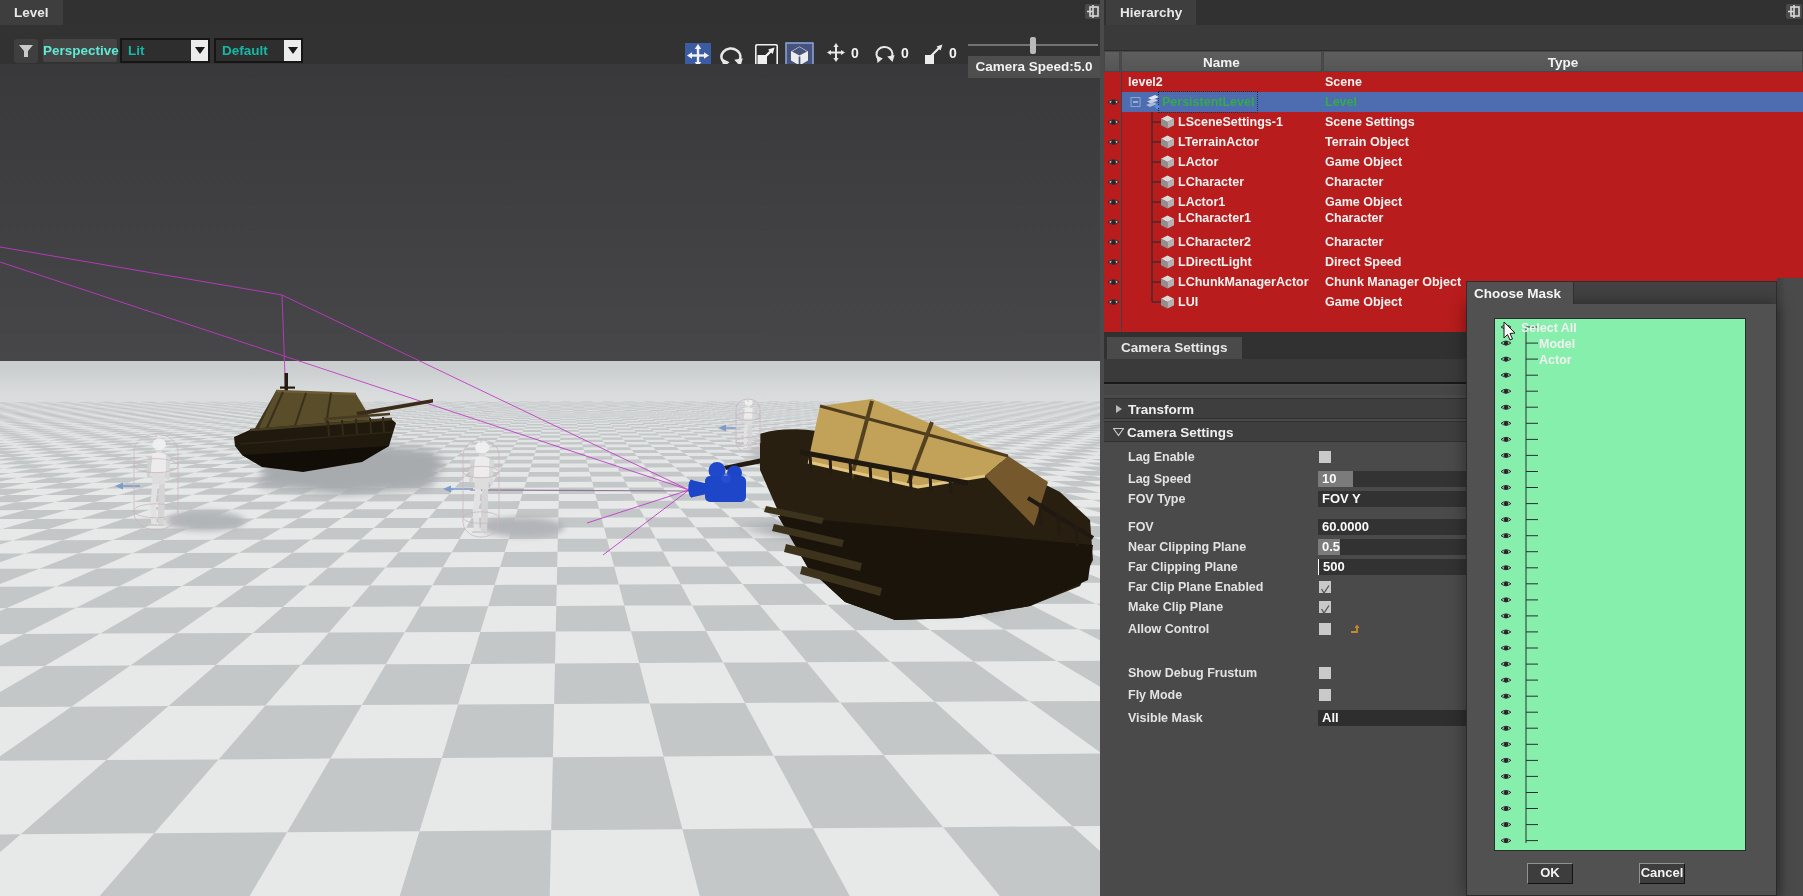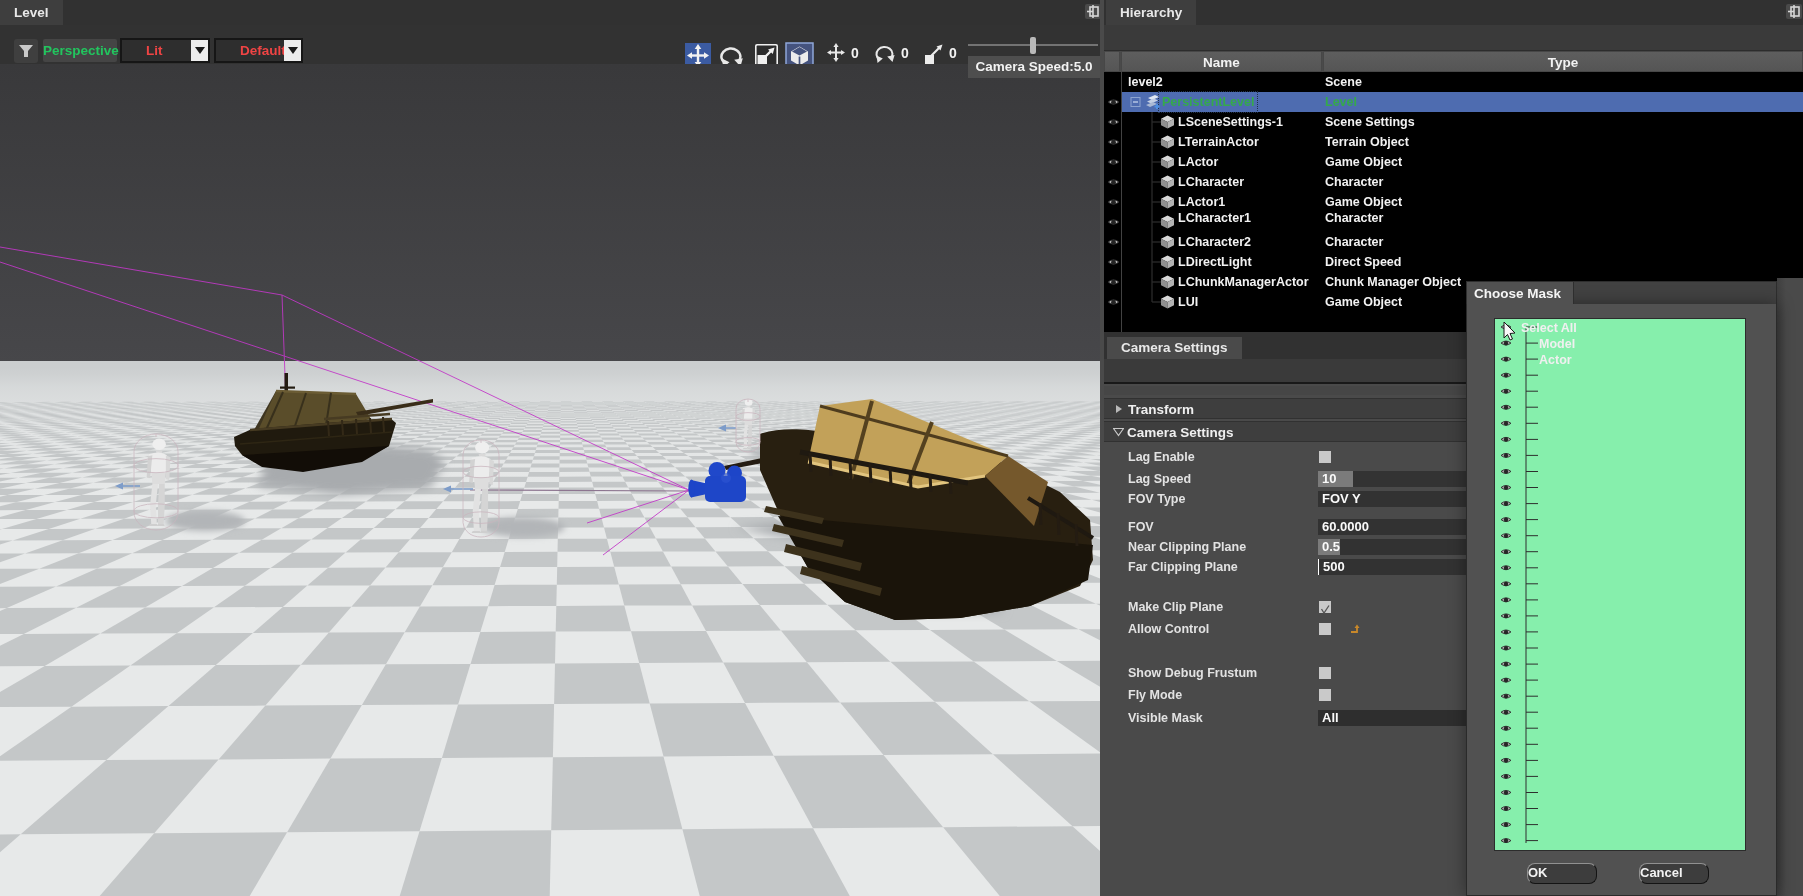--- a/index.html
+++ b/index.html
@@ -14,38 +14,38 @@
 #vp-scene{position:absolute;left:0;top:64px;width:1100px;height:832px;overflow:hidden;background:#cbcdce;}
 #sky{position:absolute;left:0;top:0;width:1100px;height:301px;
   background:linear-gradient(#39393b,#47474a);}
 #groundwrap{position:absolute;left:0;top:301px;width:1100px;height:531px;background:#e7e9e9;}
 #horizonfade{position:absolute;left:0;top:297px;width:1100px;height:150px;
   background:linear-gradient(to bottom,rgba(203,206,207,1) 0px,rgba(203,206,207,1) 6px,
    rgba(203,206,207,0.9) 13px,rgba(203,206,207,0.6) 26px,rgba(203,206,207,0.38) 46px,
    rgba(203,206,207,0.18) 72px,rgba(203,206,207,0) 135px);}
 #scene-svg{position:absolute;left:0;top:0;width:1100px;height:832px;}
 
-.tbtn{position:absolute;border-radius:2px;background:#454545;color:#22c55e;
+.tbtn{position:absolute;border-radius:2px;background:#454545;color:#5eead4;
   font-size:13.5px;font-weight:bold;text-align:center;}
 .combo{position:absolute;top:38px;height:25px;background:#2e2e2e;border:2px solid #161616;
-  color:#ef4444;font-size:13.5px;font-weight:bold;line-height:21px;padding-left:24px;}
+  color:#14b8a6;font-size:13.5px;font-weight:bold;line-height:21px;padding-left:6px;}
 .combo .arr{position:absolute;right:0;top:0;width:17px;height:21px;background:#ececec;}
 .combo .arr:after{content:"";position:absolute;left:3.5px;top:7px;border:5px solid transparent;
   border-top:7px solid #191919;}
 #camspeed{position:absolute;left:968px;top:56px;width:132px;height:22px;background:#4e4e4e;
   color:#f2f2f2;font-size:13.5px;font-weight:bold;line-height:22px;text-align:center;z-index:5;}
 
 #rp{position:absolute;left:1100px;top:0;width:703px;height:896px;background:#4a4a4a;}
 #h-tabbar{position:absolute;left:4px;top:0;width:699px;height:25px;background:#313131;}
 #h-strip{position:absolute;left:4px;top:25px;width:699px;height:26px;background:#3a3a3a;
   border-bottom:1px solid #2c2c2c;}
 .hcell{position:absolute;top:51px;height:21px;background:linear-gradient(#5e5e5e,#555555);
   color:#f2f2f2;font-weight:bold;font-size:13.5px;text-align:center;line-height:21px;
   border:1px solid #474747;}
-#h-rows{position:absolute;left:4px;top:72px;width:699px;height:260px;background:#000000;}
+#h-rows{position:absolute;left:4px;top:72px;width:699px;height:260px;background:#b91c1c;}
 .hrow{position:absolute;left:0;width:699px;height:20px;color:#f2f2f2;font-size:12.5px;
   font-weight:bold;line-height:20px;}
 .hrow .nm{position:absolute;left:74px;top:0;}
 .hrow .ty{position:absolute;left:221px;top:0;}
 #h-gutter{position:absolute;left:4px;top:72px;width:18px;height:260px;
   border-right:1px solid #424242;}
 
 #cs-tabbar{position:absolute;left:4px;top:332px;width:699px;height:27px;background:#313131;}
 #cs-strip{position:absolute;left:4px;top:359px;width:699px;height:25px;background:#3a3a3a;
   border-bottom:2px solid #191919;}
@@ -67,24 +67,24 @@
   background:linear-gradient(to right,#3f3f3f,#4a4a4a 9px,#4a4a4a);}
 #dlg-tab{position:absolute;left:0;top:0;width:108px;height:23px;background:#515151;
   color:#f5f5f5;font-size:13.5px;font-weight:bold;line-height:23px;padding-left:7px;
   border:1px solid #2e2e2e;border-bottom:none;}
 #dlg-head{position:absolute;left:108px;top:0;width:203px;height:23px;background:#424242;
   border-top:1px solid #2e2e2e;border-right:1px solid #2e2e2e;}
 #dlg-body{position:absolute;left:0;top:23px;width:311px;height:592px;background:#515151;
   border:1px solid #2a2a2a;border-top:none;box-shadow:0 0 16px rgba(0,0,0,0.4);}
 #dlg-list{position:absolute;left:27px;top:14px;width:252px;height:533px;
   border:1px solid #2c2c2c;background:#86efac;overflow:hidden;}
-.dbtn{position:absolute;top:559px;width:70px;height:21px;background:#3d3d3d;
+.dbtn{position:absolute;top:559px;width:46px;height:21px;background:#3d3d3d;
   border-top:1.5px solid #919191;border-left:1.5px solid #919191;
   border-right:1.5px solid #141414;border-bottom:1.5px solid #141414;
-  color:#f2f2f2;font-size:13px;font-weight:bold;line-height:18px;border-radius:8px;}
+  color:#f2f2f2;font-size:13px;font-weight:bold;text-align:center;line-height:18px;}
 </style></head>
 <body>
 <div id="root">
 <div id="vp">
   <div id="vp-scene">
     <div id="sky"></div>
     <div id="groundwrap"></div>
     <div id="horizonfade"></div>
     <svg id="scene-svg" viewBox="0 64 1100 832" width="1100" height="832">
 <g fill="#c4c7c8">
@@ -2446,20 +2446,26 @@
           <span class="lb">Near Clipping Plane</span>
           <span class="pfield">
             <span class="spin" style="width:22px;"></span>
             <span style="position:absolute;left:4px;">0.5</span>
           </span>
         </div>
 <div class="prow" style="top:161px;">
           <span class="lb">Far Clipping Plane</span>
           <span class="pfield" style="border-left:1px solid #fff;">500</span>
         </div>
+<div class="prow" style="top:181px;">
+          <span class="lb">Far Clip Plane Enabled</span>
+          <span class="pchk"><svg width="12" height="12" viewBox="0 0 12 12">
+              <path d="M2.5,5 L5,9 L10,1.5" fill="none" stroke="#555" stroke-width="1.3"></path>
+            </svg></span>
+        </div>
 <div class="prow" style="top:201px;">
           <span class="lb">Make Clip Plane</span>
           <span class="pchk"><svg width="12" height="12" viewBox="0 0 12 12">
               <path d="M2.5,5 L5,9 L10,1.5" fill="none" stroke="#555" stroke-width="1.3"></path>
             </svg></span>
         </div>
 <div class="prow" style="top:223px;">
           <span class="lb">Allow Control</span>
           <span class="pchk"></span>
           <svg width="11" height="11" style="position:absolute;left:245px;top:6px;" viewBox="0 0 11 11">

